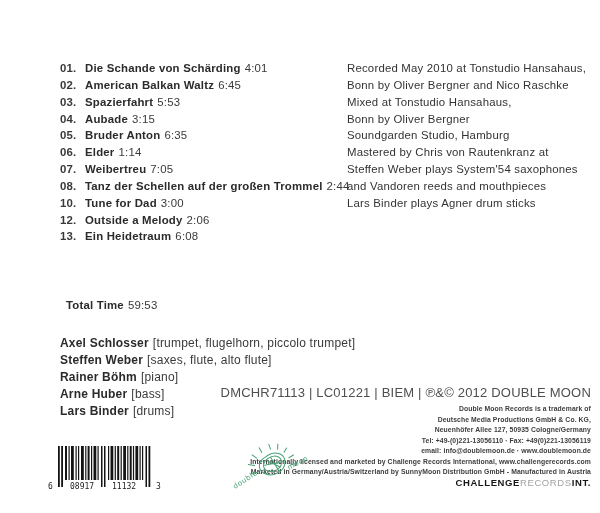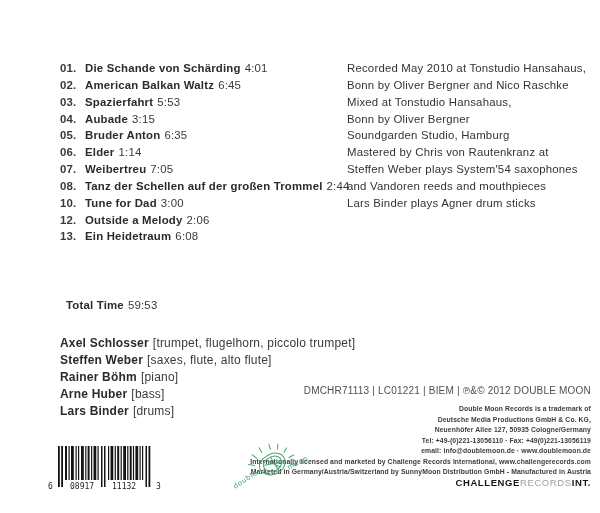--- a/index.html
+++ b/index.html
@@ -19,21 +19,21 @@
   .totaltime .val{font-weight:400;color:#3a3a3a;margin-left:4px;}
   
   .musicians{position:absolute;left:60px;top:335px;}
   .musician{height:17px;line-height:17px;font-size:12px;letter-spacing:.2px;white-space:nowrap;}
   .mname{font-weight:700;color:#2b2b2b;}
   .minst{font-weight:400;color:#3a3a3a;margin-left:4px;}
   
   .credits{position:absolute;left:347px;top:60px;width:245px;}
   .credit-line{height:16.85px;line-height:16.85px;font-size:11.4px;letter-spacing:.2px;white-space:nowrap;font-weight:400;color:#333;}
   
-  .catalog{position:absolute;right:9px;top:385px;font-size:10px;letter-spacing:.2px;color:#4f4f4f;font-weight:400;white-space:nowrap;}
+  .catalog{position:absolute;right:9px;top:385px;font-size:13px;letter-spacing:.2px;color:#4f4f4f;font-weight:400;white-space:nowrap;}
   .fineprint{position:absolute;right:9px;top:404px;text-align:right;}
   .fp-line{font-size:6.8px;line-height:10.5px;font-weight:700;color:#3c3c3c;white-space:nowrap;letter-spacing:.1px;}
   
   .challenge{position:absolute;right:9px;top:477px;font-size:9.5px;letter-spacing:.6px;white-space:nowrap;padding-left:48px;}
   .challenge .b{font-weight:700;color:#161616;}
   .challenge .g{font-weight:400;color:#a2a2a2;}
   
   .barcode{position:absolute;left:44px;top:446px;width:122px;height:45px;}
   .barcode svg{display:block;width:100%;height:100%;}
   .bc-digit{font-family:"DejaVu Sans Mono",monospace;font-size:8px;fill:#222;}

